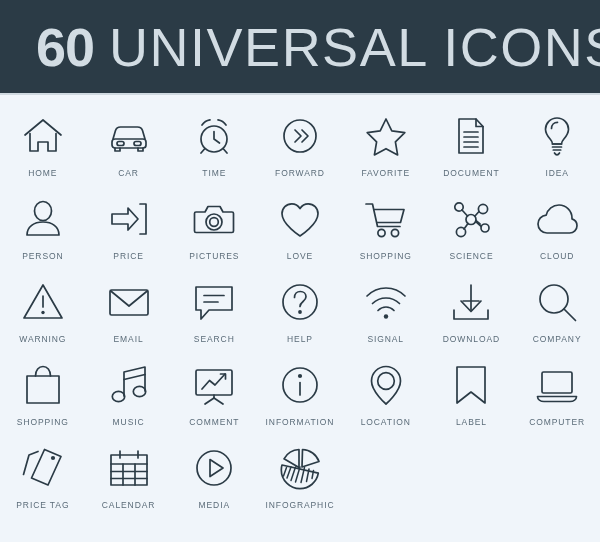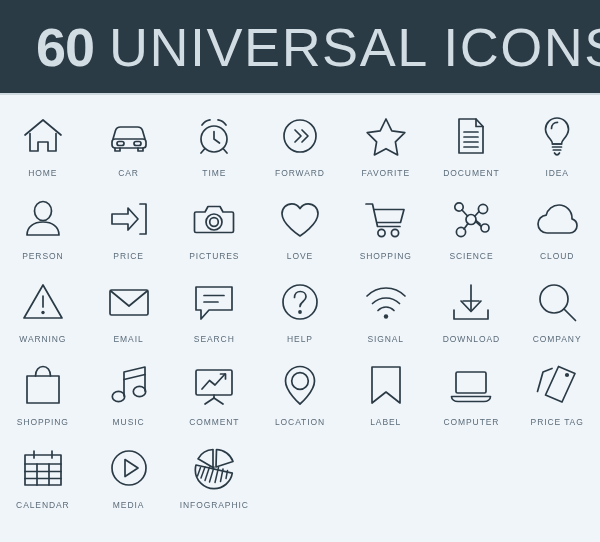--- a/index.html
+++ b/index.html
@@ -343,20 +343,30 @@
         <svg viewBox="0 0 44 44">
           <rect x="4" y="7" width="36" height="25" rx="1.5"></rect>
           <path d="M10 26 L17.5 17.5 L23 22 L33 11"></path>
           <path d="M28.5 11 L33.5 11 L33.5 16"></path>
           <path d="M22 32 L22 35"></path>
           <path d="M22 35 L13 41"></path>
           <path d="M22 35 L31 41"></path>
         </svg>
       </div>
       <div class="label">COMMENT</div>
+    </div>
+    <div class="cell">
+      <div class="icon-box">
+        <svg viewBox="0 0 44 44">
+          <circle cx="22" cy="22" r="17"></circle>
+          <circle class="solid" cx="22" cy="13" r="2.1"></circle>
+          <path d="M22 19.5 L22 32"></path>
+        </svg>
+      </div>
+      <div class="label">INFORMATION</div>
     </div>
     <div class="cell">
       <div class="icon-box">
         <svg viewBox="0 0 44 44">
           <path d="M22 3.5 C14 3.5 7.5 10 7.5 18 C7.5 28.5 22 41 22 41 C22 41 36.5 28.5 36.5 18 C36.5 10 30 3.5 22 3.5 Z"></path>
           <circle cx="22" cy="18" r="8.3"></circle>
         </svg>
       </div>
       <div class="label">LOCATION</div>
     </div>

